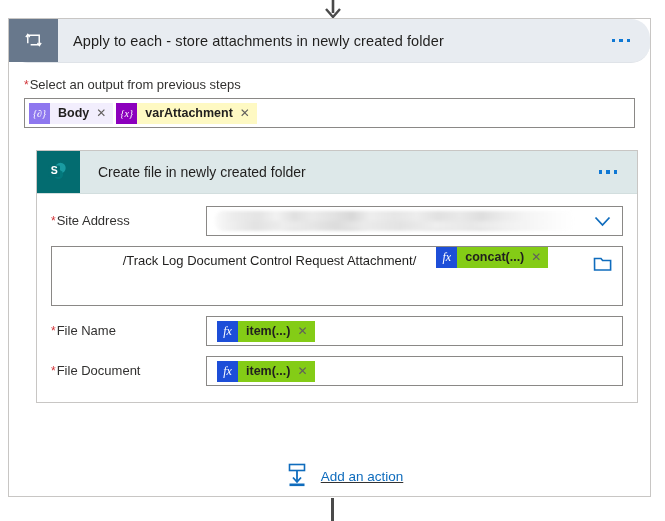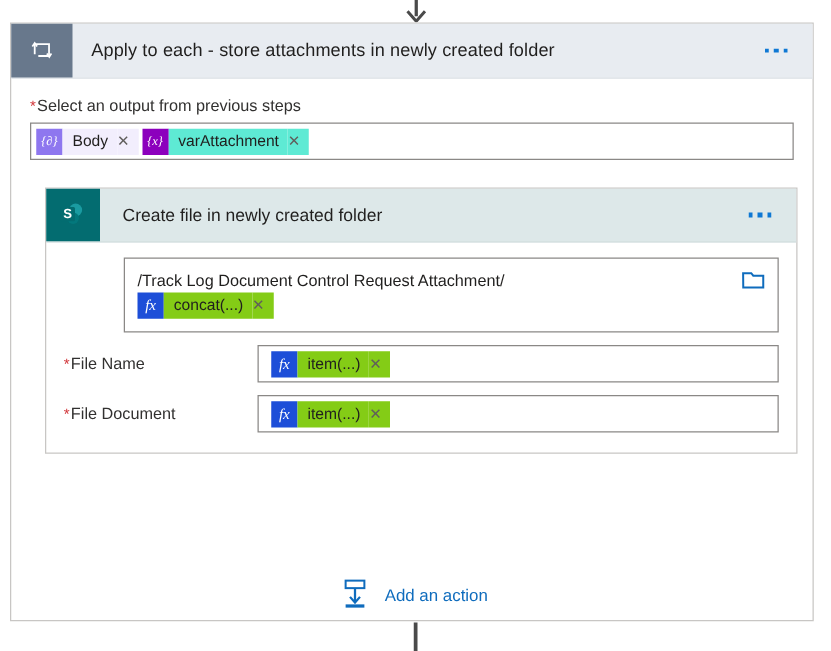--- a/index.html
+++ b/index.html
@@ -37,20 +37,21 @@
     background: #ffffff;
     box-sizing: border-box;
   }
 
   .loop-header {
     display: flex;
     align-items: stretch;
     height: 43px;
     background: #e8ecf1;
     border-bottom: 1px solid #dfe3e8;
+    border-radius: 19px;
   }
   .loop-icon-box {
     width: 49px;
     background: #68788c;
     display: flex;
     align-items: center;
     justify-content: center;
     flex: 0 0 49px;
   }
   .loop-title {
@@ -120,33 +121,34 @@
     font-size: 10px;
     font-style: italic;
     font-family: "Liberation Serif", serif;
     flex: 0 0 21px;
   }
   .chip-text {
     padding: 0 7px 0 8px;
     height: 21px;
     line-height: 21px;
     color: #201f1e;
+    font-weight: bold;
   }
   .chip-x {
     padding-right: 7px;
     height: 21px;
     line-height: 21px;
     color: #605e5c;
     font-size: 12px;
   }
 
   .chip-body .chip-icon { background: #8e77ef; }
   .chip-body .chip-text, .chip-body .chip-x { background: #f2eefd; }
   .chip-var .chip-icon  { background: #8c00bd; }
-  .chip-var .chip-text, .chip-var .chip-x { background: #5eead4; }
+  .chip-var .chip-text, .chip-var .chip-x { background: #fef9c3; }
   .chip-fx .chip-icon   { background: #1d4ed8; font-size: 12px; text-align: center; }
   .chip-fx .chip-text, .chip-fx .chip-x  { background: #84cc16; }
 
   
   .sp-card {
     position: absolute;
     left: 27px;
     top: 131px;
     width: 602px;
     border: 1px solid #c8c6c4;
@@ -198,23 +200,21 @@
     background: #ffffff;
     min-height: 30px;
     box-sizing: border-box;
     display: flex;
     align-items: center;
     position: relative;
   }
   .form-control.tall {
     min-height: 60px;
     align-items: stretch;
-    flex-direction: column;
     justify-content: center;
-    margin-left: 48px;
   }
 
   
   .redacted {
     flex: 1 1 auto;
     height: 20px;
     margin: 0 8px;
     position: relative;
     overflow: hidden;
     border-radius: 8px;
@@ -260,27 +260,28 @@
   }
   .single-chip-row {
     padding-left: 10px;
     display: flex;
     align-items: center;
   }
 
   
   .add-action {
     position: absolute;
-    left: 2px;
+    left: 15px;
     top: 444px;
     width: 641px;
     display: flex;
     align-items: center;
     justify-content: center;
     gap: 13px;
+    text-decoration: underline;
   }
   .add-action-label {
     color: #0f6cbd;
     font-size: 13.5px;
   }
 
   
   .bottom-connector {
     position: absolute;
     left: 331px;
@@ -356,20 +357,33 @@
       <div class="sp-title">Create file in newly created folder</div>
       <div class="ellipsis">
         <i></i>
         <i></i>
         <i></i>
       </div>
     </div>
 
     <div class="sp-body">
 
+      <div class="form-row">
+        <div class="form-label">
+          <span class="req-star">*</span><span>Site Address</span>
+        </div>
+        <div class="form-control">
+          <div class="redacted"></div>
+          <div class="chev">
+            <svg width="17" height="11" viewBox="0 0 17 11">
+              <path d="M1.5 1.5 L8.5 9 L15.5 1.5" stroke="#0f6cbd" stroke-width="1.8" fill="none"></path>
+            </svg>
+          </div>
+        </div>
+      </div>
 
       <div class="form-row">
         <div class="form-control tall">
           <div class="path-text">/Track Log  Document Control Request Attachment/</div>
           <div class="path-chip-row">
             <span class="chip chip-fx">
               <span class="chip-icon">fx</span>
               <span class="chip-text">concat(...)</span>
               <span class="chip-x">✕</span>
             </span>

